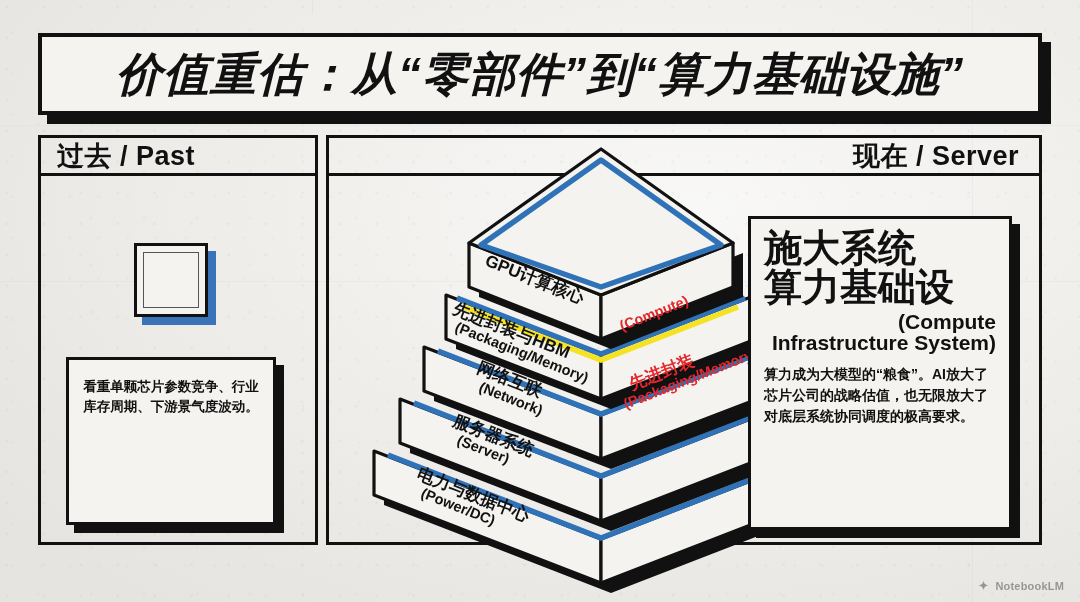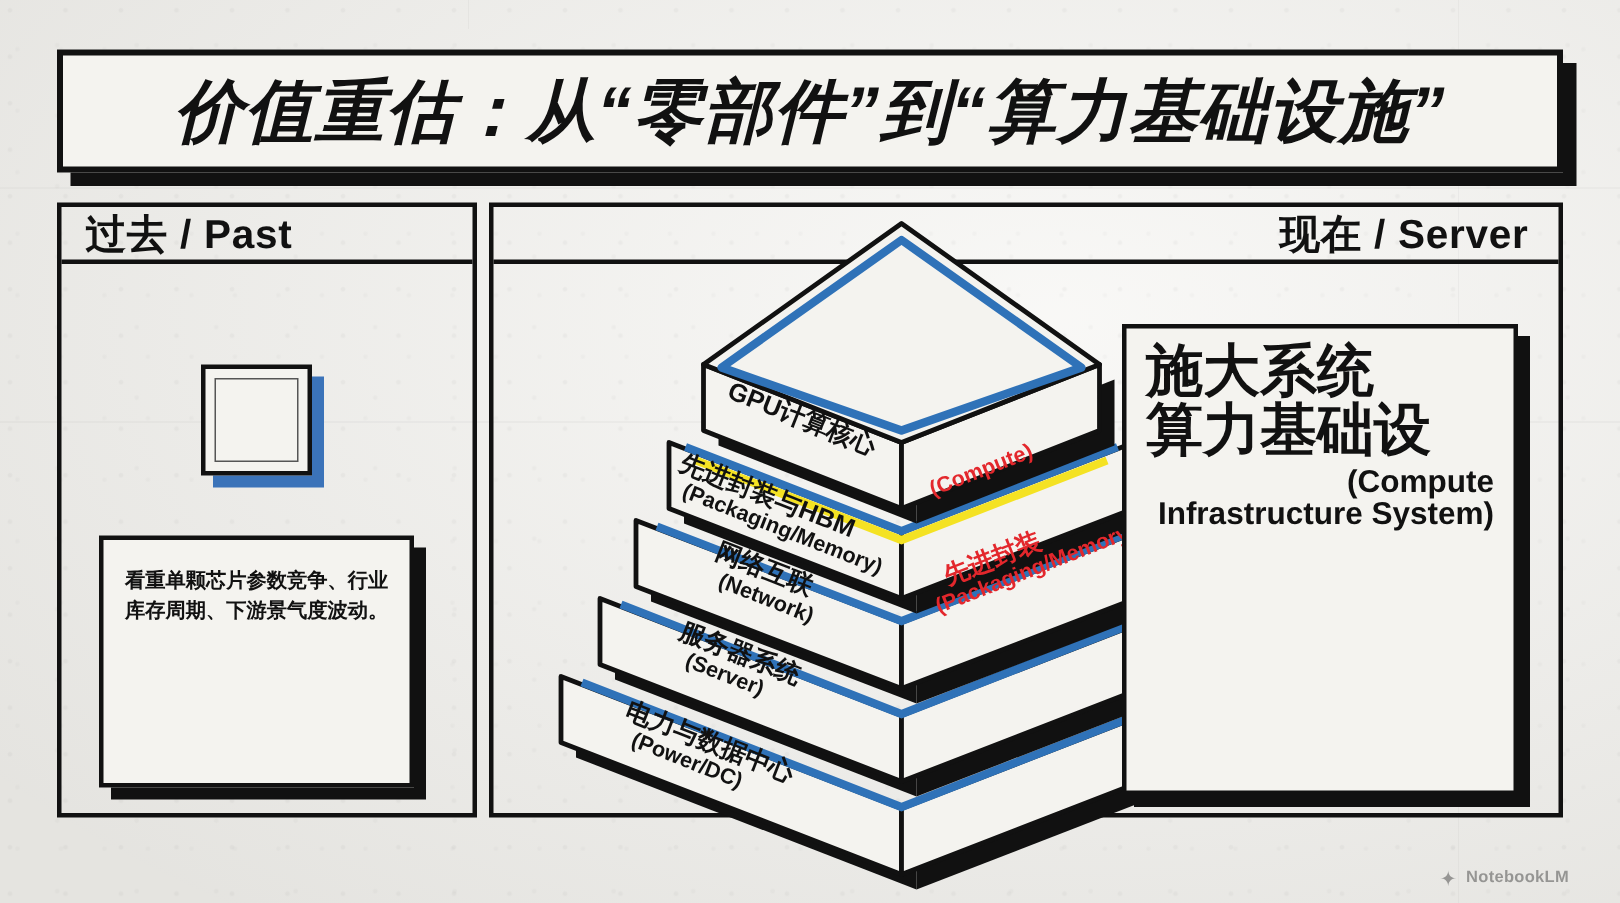--- a/index.html
+++ b/index.html
@@ -96,22 +96,22 @@
 
   .lbl{ font-family:"Liberation Sans","DejaVu Sans",sans-serif; font-weight:900; fill:#111; }
   .lbl-cn{ font-size:17px; }
   .lbl-en{ font-size:14.5px; }
   .lbl-red{ fill:#e3272c; }
   .lbl-red-cn{ font-size:17px; }
   .lbl-red-en{ font-size:14.5px; }
 
   
   #watermark{
-    position:absolute; right:34px; bottom:10px; z-index:9;
-    display:flex; align-items:flex-start; gap:5px;
+    position:absolute; right:16px; bottom:10px; z-index:9;
+    display:flex; align-items:center; gap:5px;
     opacity:.45;
   }
   #watermark-text{ font-size:11px; font-weight:600; color:#333; letter-spacing:.2px; }
 </style>
 </head>
 <body>
 
 <div id="texture"></div>
 
 <div id="title-box">
@@ -226,20 +226,21 @@
     <text class="lbl lbl-red lbl-red-cn" transform="translate(306,255) rotate(-21.5)">先进封装</text>
     <text class="lbl lbl-red lbl-red-en" transform="translate(300,274) rotate(-21.5)">(Packaging/Memory)</text>
   </g>
 </svg>
 </div>
 
 <div class="card" id="card-present">
   <div class="card-cn-title">施大系统</div>
   <div class="card-cn-title">算力基础设</div>
   <div class="card-en-title">(Compute Infrastructure System)</div>
+  <div class="card-body">算力成为大模型的“粮食”。AI放大了芯片公司的战略估值，也无限放大了对底层系统协同调度的极高要求。</div>
 </div>
 
 <div id="watermark">
   <svg width="13" height="13" viewBox="0 0 24 24">
     <path d="M12 2 C12 8, 8 12, 2 12 C8 12, 12 16, 12 22 C12 16, 16 12, 22 12 C16 12, 12 8, 12 2 Z" fill="#333"></path>
   </svg>
   <span id="watermark-text">NotebookLM</span>
 </div>
 
 </body></html>

